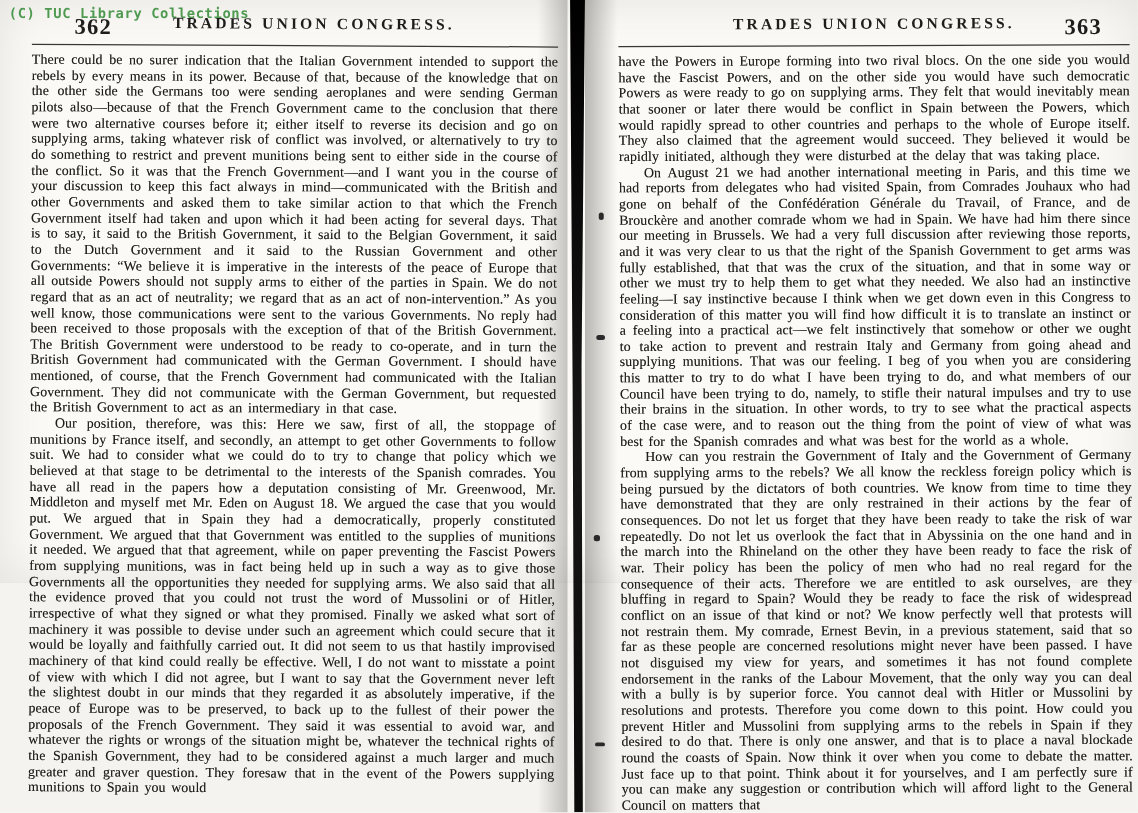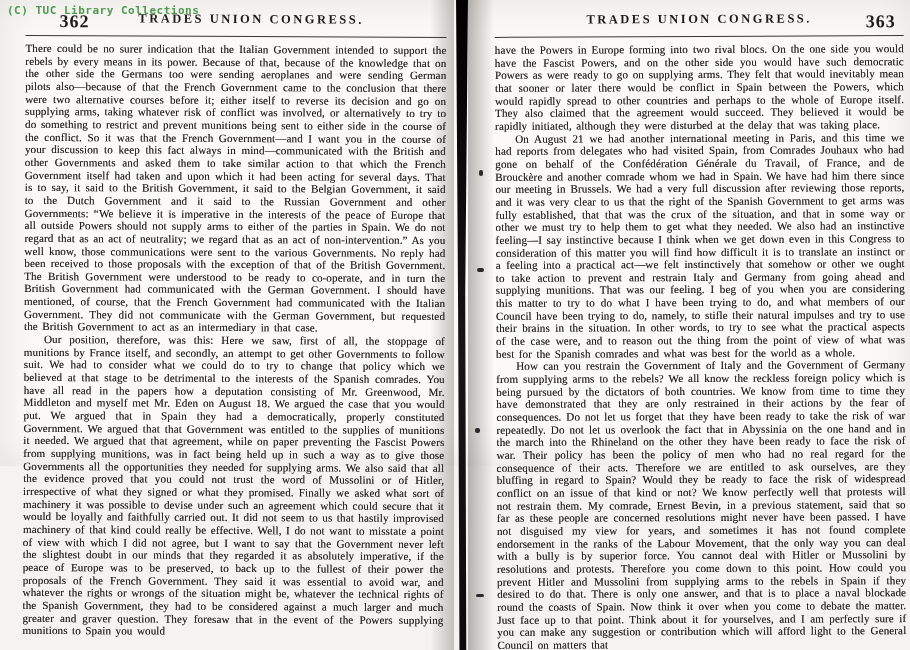--- a/index.html
+++ b/index.html
@@ -79,21 +79,21 @@
   }
   .page-left .running-title { left: 30px; }
   .page-num {
     font-weight: bold;
     font-size: 18px;
     color: var(--ink);
     letter-spacing: 1px;
     z-index: 1;
   }
   .page-left  .page-num { margin-left: 30px; margin-right: auto; }
-  .page-right .page-num { margin-left: auto; margin-right: 4px; }
+  .page-right .page-num { margin-left: auto; margin-right: 18px; }
   .page-text {
     color: var(--ink);
     font-size: 11.1px;
     line-height: 12.65px;
     text-align: justify;
     word-spacing: 0.14em;
     letter-spacing: 0.1px;
     text-shadow: 0 0 0.4px rgba(30,29,27,0.55);
   }
   .para { margin: 0; }

